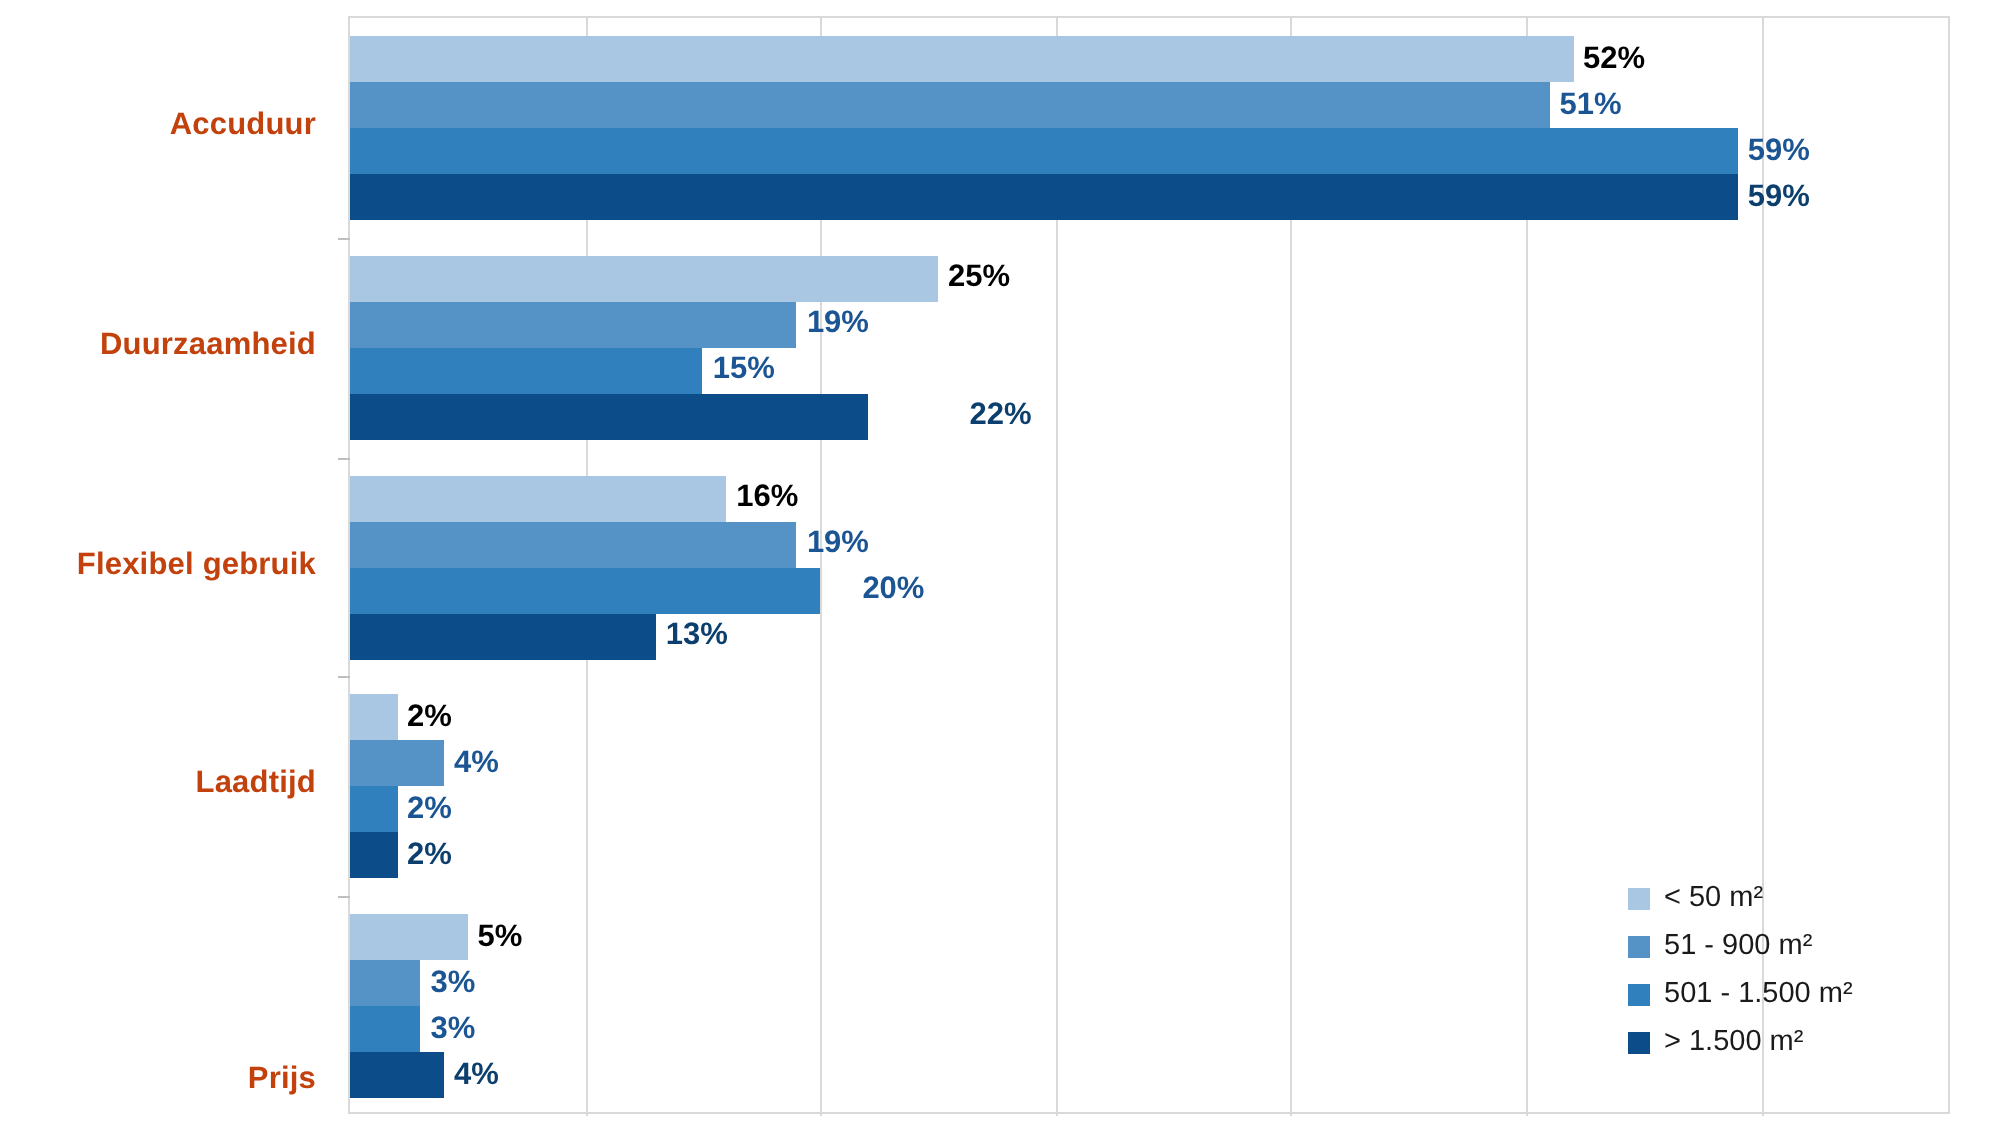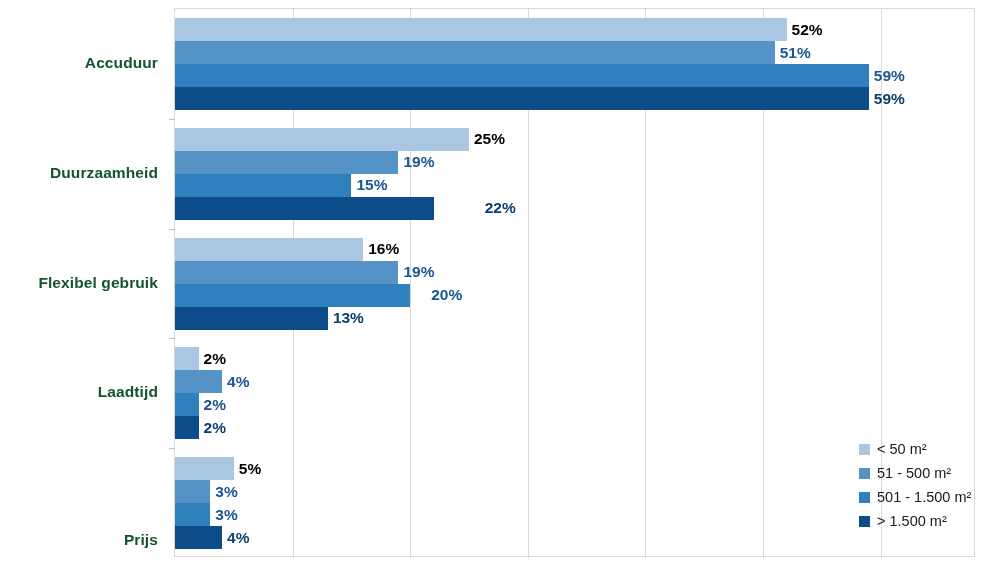--- a/index.html
+++ b/index.html
@@ -27,21 +27,21 @@
     border: 1px solid #d9d9d9;
     box-sizing: border-box;
     background: #ffffff;
   }
   
   .cat-label {
     position: absolute;
     right: 1000px;
     width: 160px;
     text-align: right;
-    color: #14532d;
+    color: #c2410c;
     font-weight: bold;
     font-size: 15.5px;
     letter-spacing: .1px;
   }
   #cat-labels {
     position: absolute;
     left: 0;
     top: 8px;
     width: 166px;
     height: 549px;
@@ -107,21 +107,20 @@
     position: absolute;
     left: 814px;
     top: 437px;
   }
   .legend-item {
     display: flex;
     align-items: center;
     height: 24px;
     font-size: 14.5px;
     color: #1a1a1a;
-    margin-left: 45px;
   }
   .legend-swatch {
     width: 11px;
     height: 11px;
     margin-right: 7px;
     flex: 0 0 auto;
   }
   .legend-text { white-space: nowrap; }
 </style>
 </head>
@@ -246,21 +245,21 @@
       <div class="cat-label" style="top: 506px; margin-top: 26px;">Prijs</div>
     </div>
 
   <div id="legend">
       <div class="legend-item">
         <span class="legend-swatch" style="background: rgb(169, 199, 226);"></span>
         <span class="legend-text">&lt; 50 m²</span>
       </div>
       <div class="legend-item">
         <span class="legend-swatch" style="background: rgb(85, 146, 198);"></span>
-        <span class="legend-text">51 - 500 m²</span>
+        <span class="legend-text">51 - 900 m²</span>
       </div>
       <div class="legend-item">
         <span class="legend-swatch" style="background: rgb(47, 128, 189);"></span>
         <span class="legend-text">501 - 1.500 m²</span>
       </div>
       <div class="legend-item">
         <span class="legend-swatch" style="background: rgb(12, 76, 136);"></span>
         <span class="legend-text">&gt; 1.500 m²</span>
       </div>
     </div>

